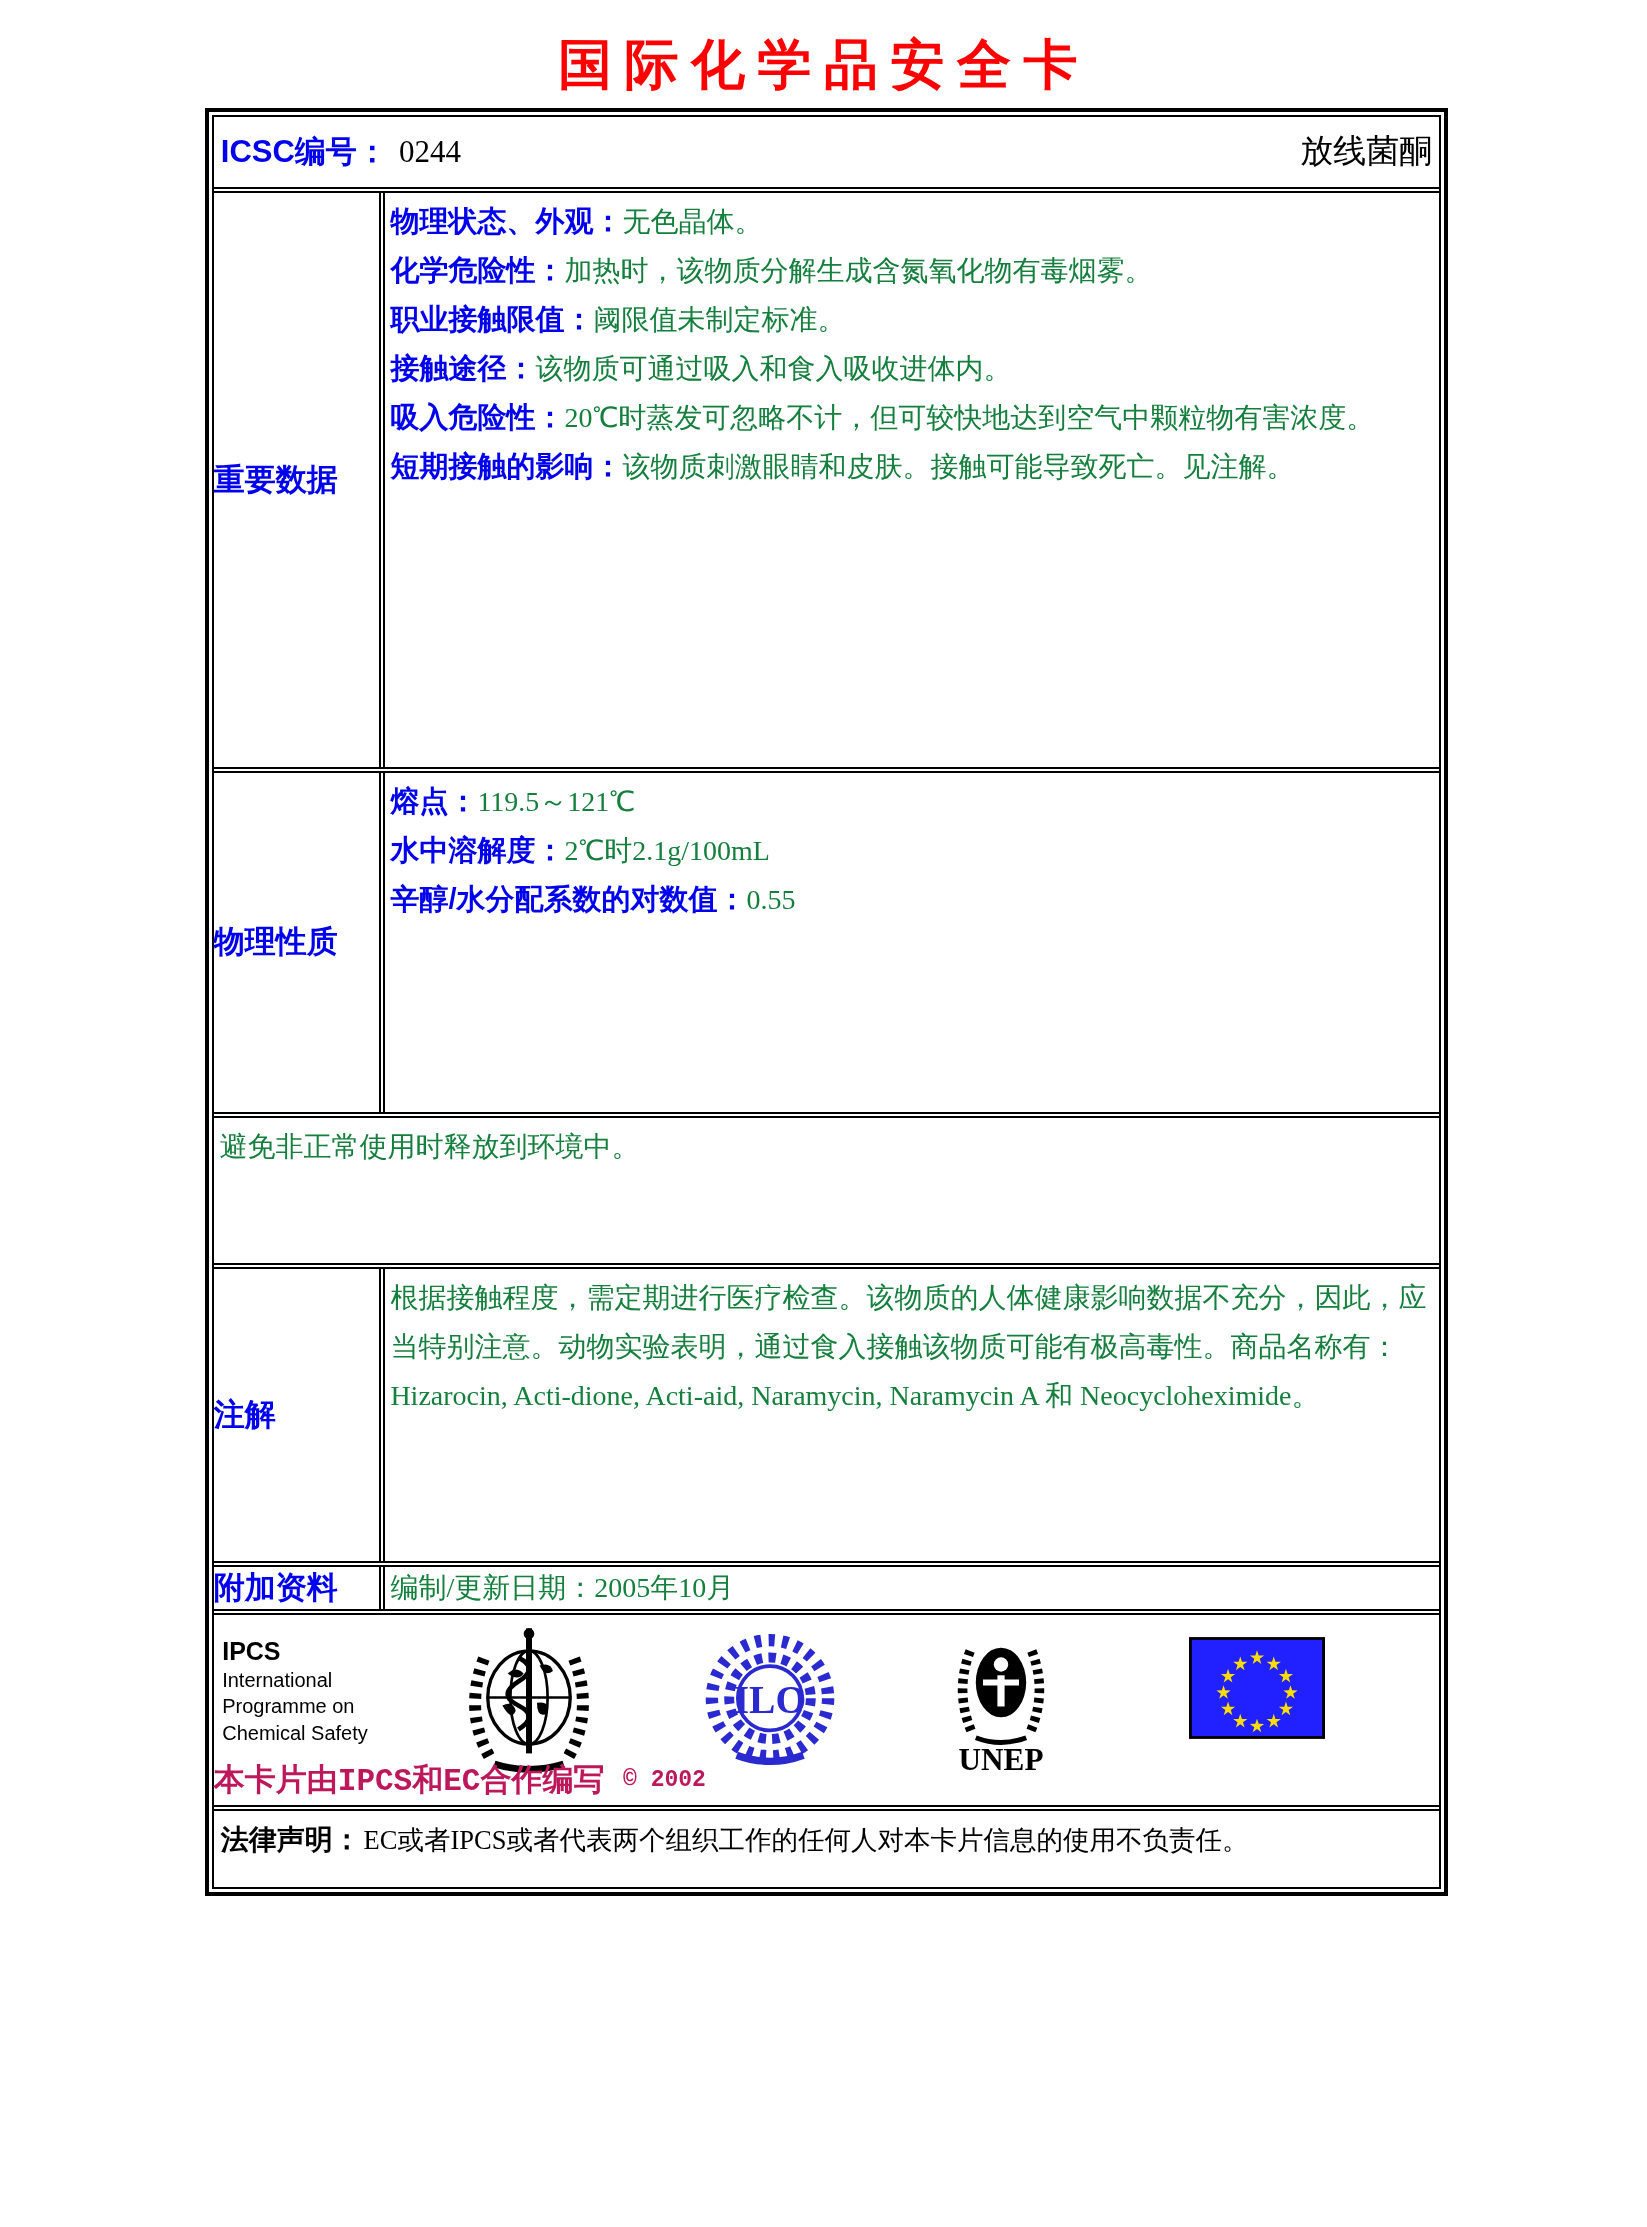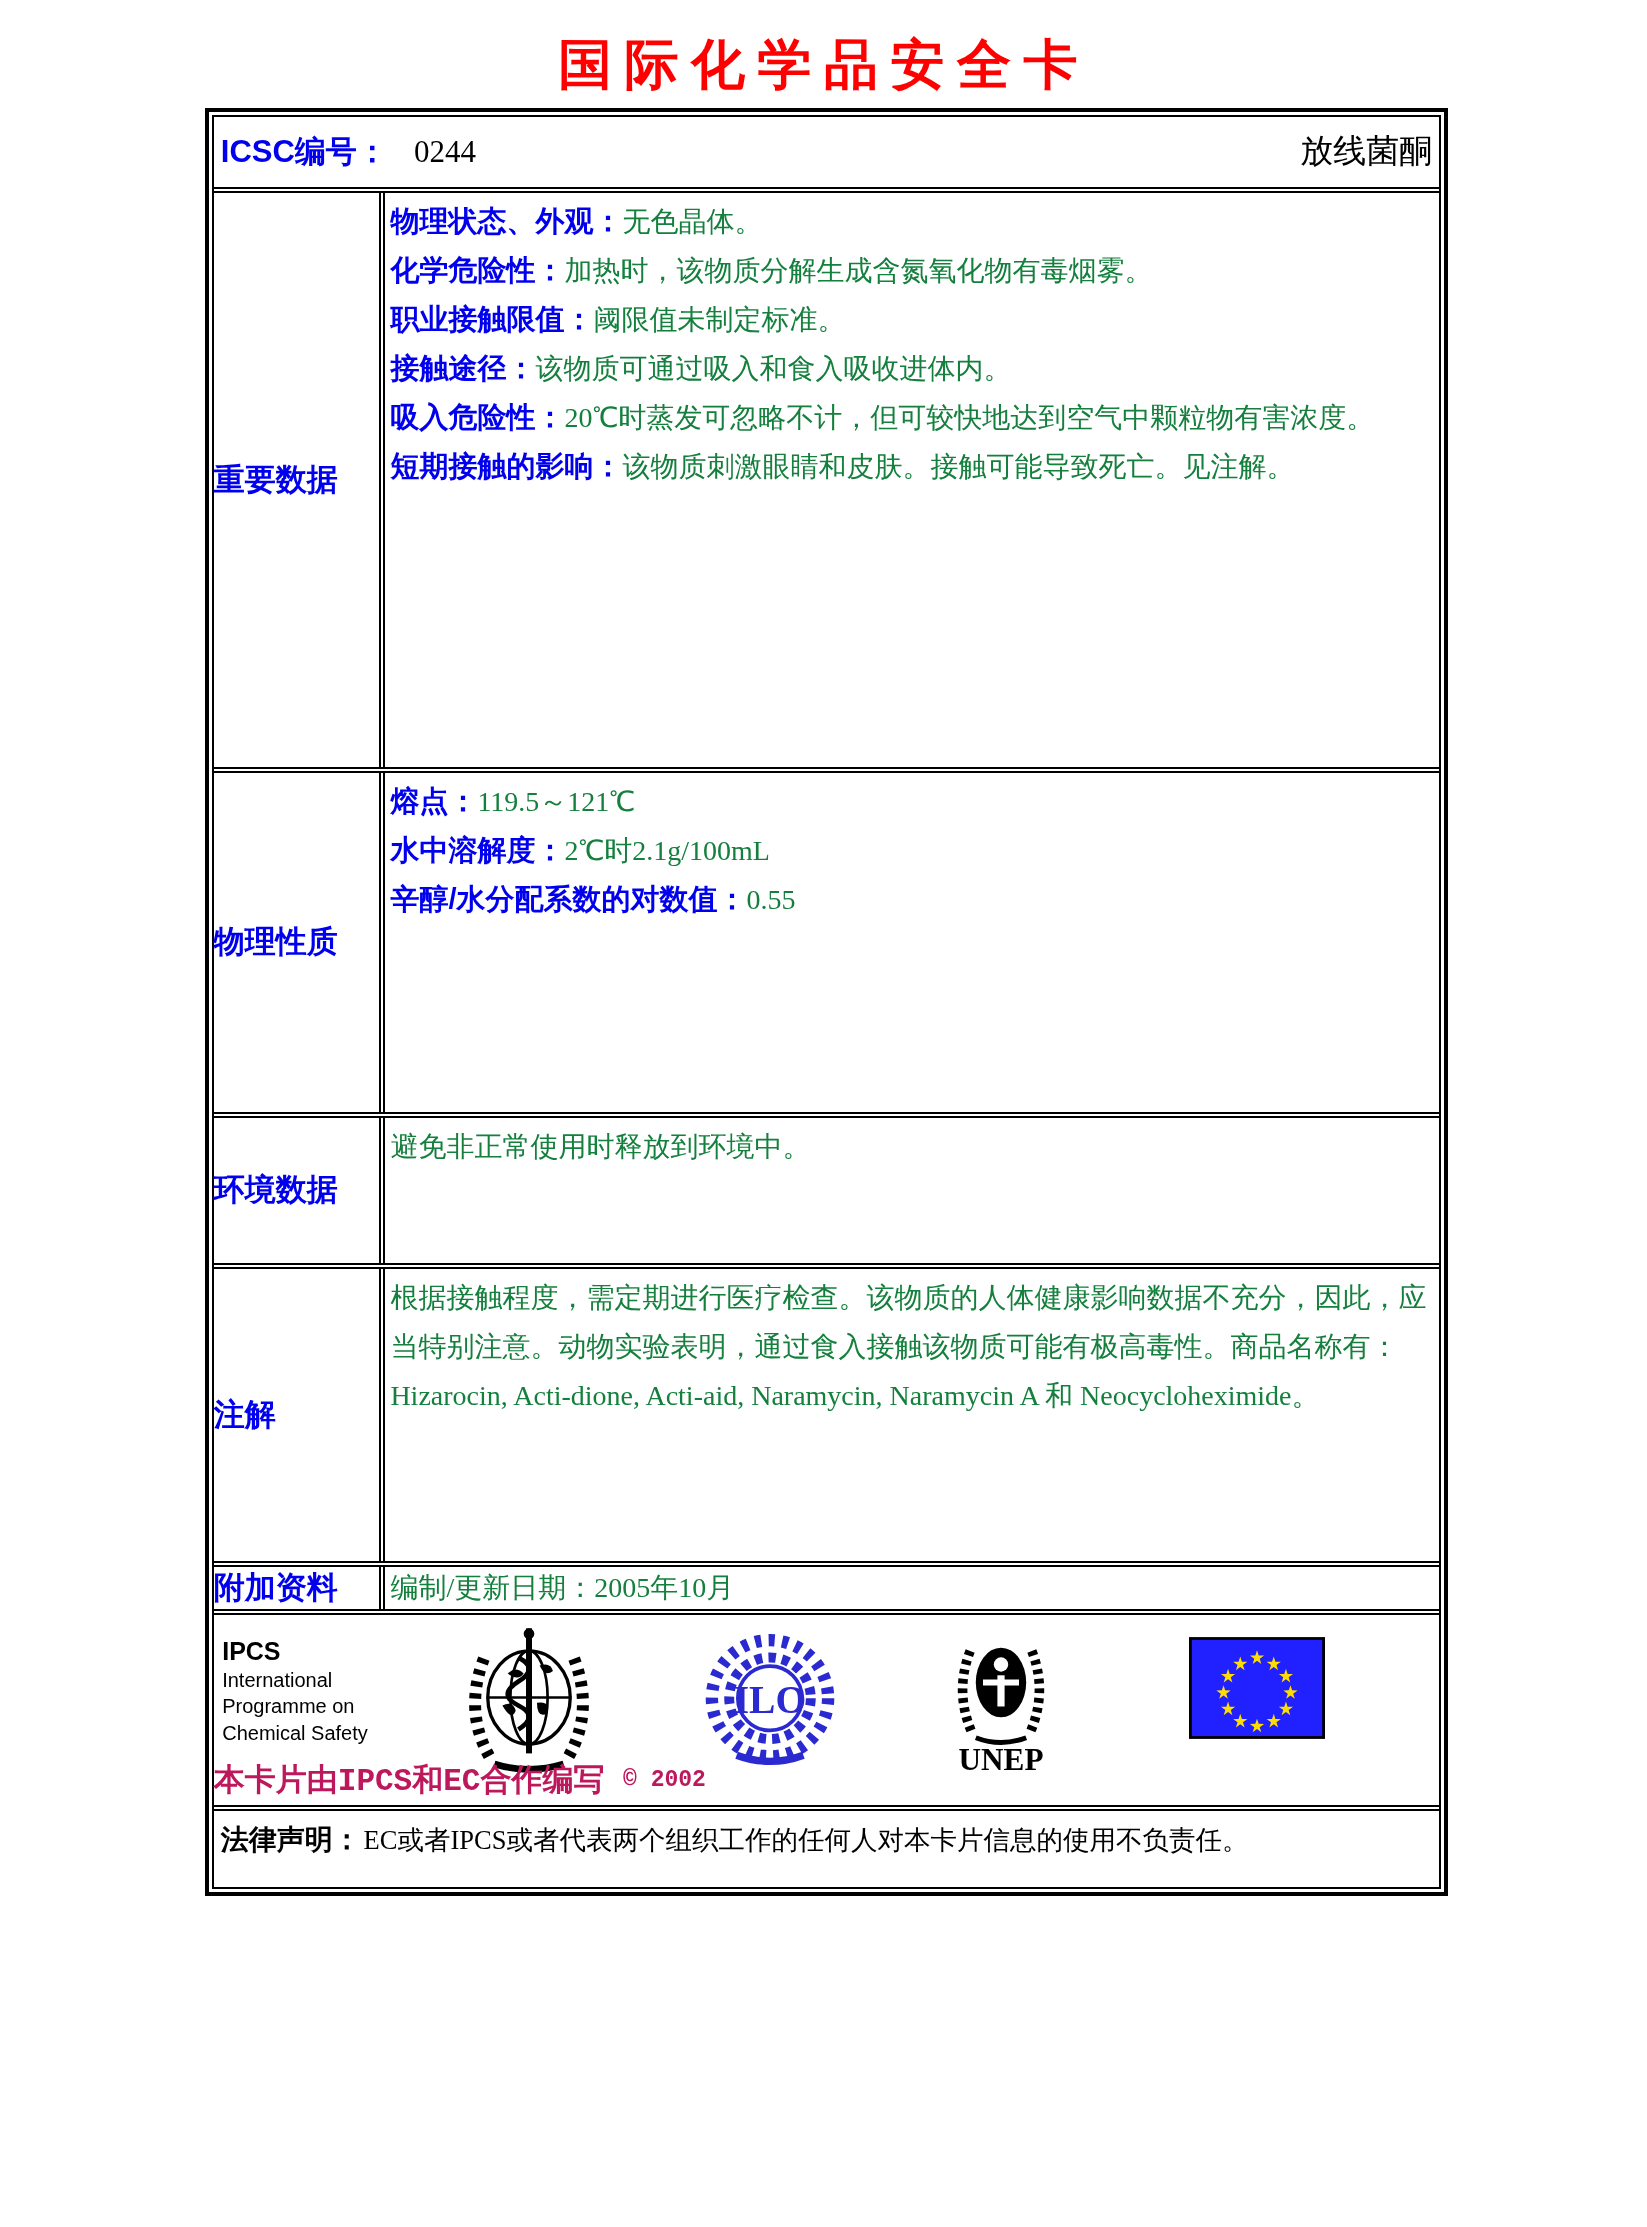--- a/index.html
+++ b/index.html
@@ -41,21 +41,21 @@
   }
   .content-cell { flex:1; padding:4.2px 11px 4.2px 5.6px; font-size:28px; line-height:49px; }
 
   .field-label {
     color:#0000ee; font-weight:bold; font-size:29px;
     font-family:"Liberation Sans", sans-serif;
   }
   .field-value { color:#15803d; font-size:28px; }
 
   .icsc-label { color:#0000ee; font-weight:bold; font-size:31px; font-family:"Liberation Sans", sans-serif; }
-  .icsc-number { font-size:31px; margin-left:26px; }
+  .icsc-number { font-size:31px; margin-left:11px; }
   .chem-name { margin-left:auto; font-size:33px; }
 
   .addl-content { display:flex; align-items:center;text-align:right; }
 
   
   .ipcs-block { position:absolute; left:8.4px; top:21px; font-family:"Liberation Sans", sans-serif; }
   .ipcs-title { font-weight:bold; font-size:25px; line-height:31px; }
   .ipcs-line { font-size:20px; line-height:26.5px; }
   .logo { position:absolute; }
   .logo-who  { left:233px; top:8.4px; }
@@ -107,23 +107,20 @@
           <span class="section-label">物理性质</span>
         </div>
         <div class="content-cell">
           <div><span class="field-label">熔点：</span><span class="field-value">119.5～121℃</span></div>
           <div><span class="field-label">水中溶解度：</span><span class="field-value">2℃时2.1g/100mL</span></div>
           <div><span class="field-label">辛醇/水分配系数的对数值：</span><span class="field-value">0.55</span></div>
         </div>
       </div>
 
       <div class="row row-environment">
-        <div class="label-cell">
-          <span class="section-label">环境数据</span>
-        </div>
         <div class="content-cell">
           <div class="field-value">避免非正常使用时释放到环境中。</div>
         </div>
       </div>
 
       <div class="row row-notes">
         <div class="label-cell">
           <span class="section-label">注解</span>
         </div>
         <div class="content-cell">

